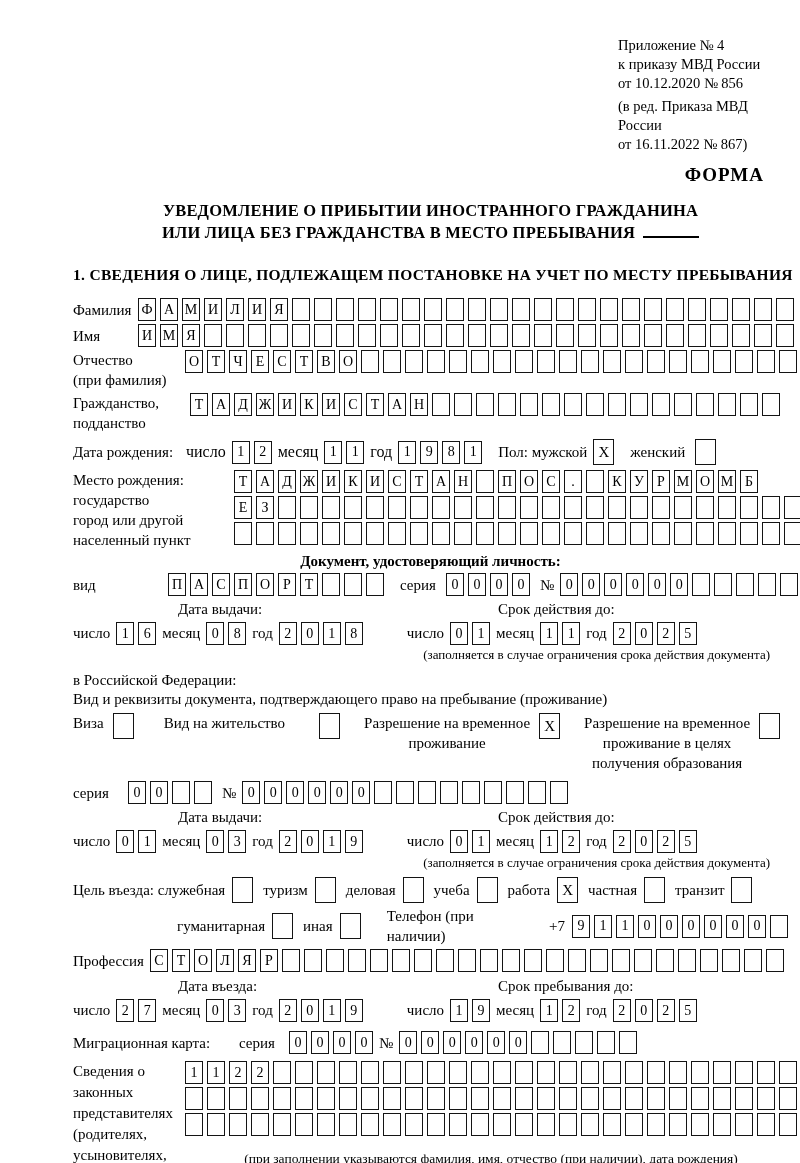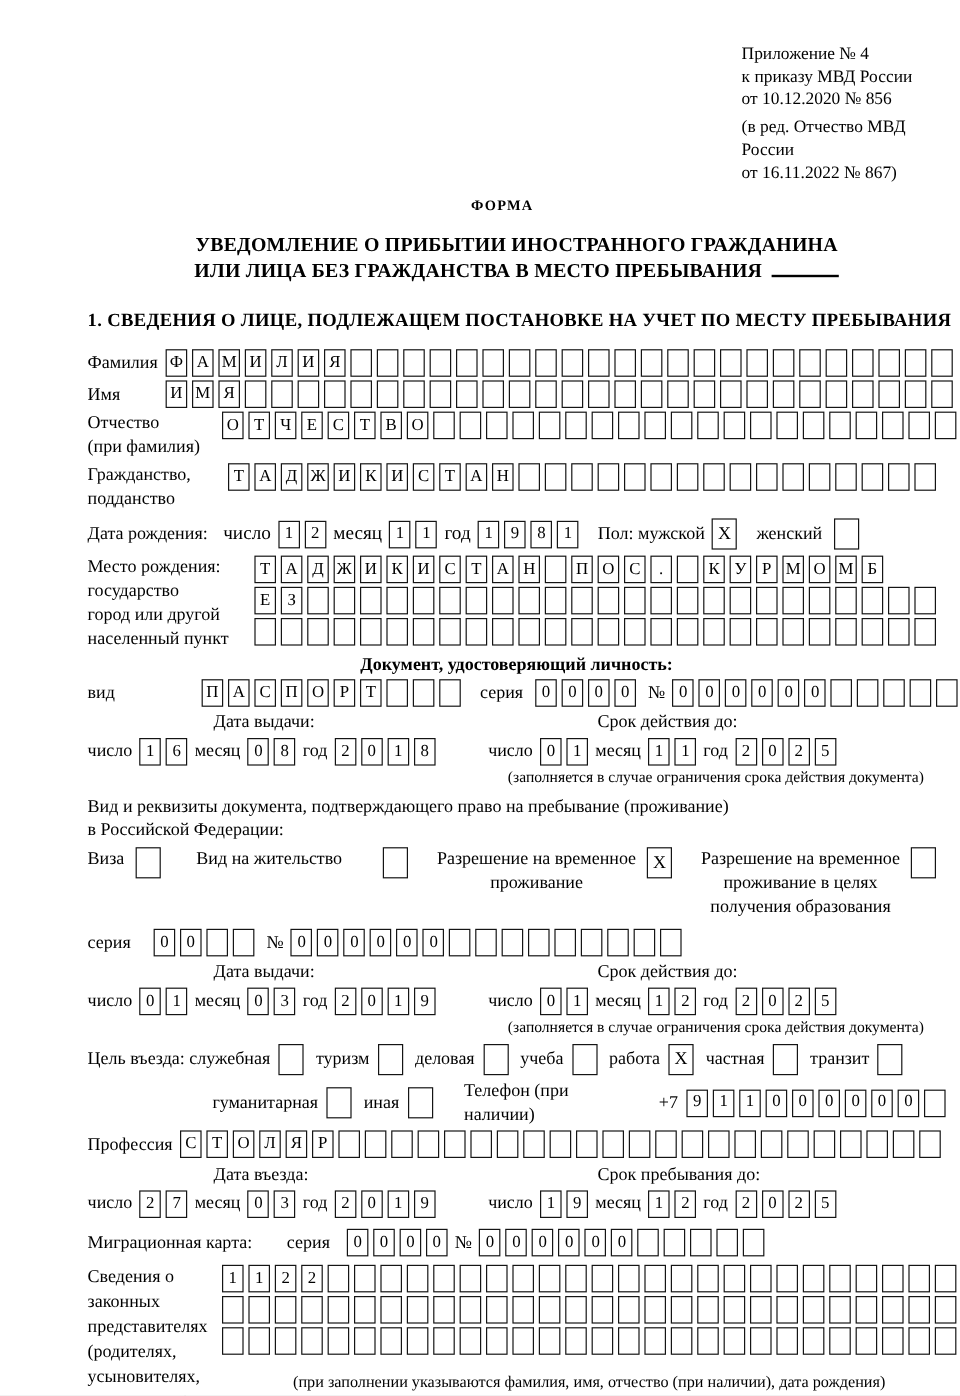--- a/index.html
+++ b/index.html
@@ -5,21 +5,21 @@
   html,body{margin:0;padding:0;background:#e8e8e8;}
   .page{
     width:800px;height:1163px;background:#ffffff;color:#000;
     font-family:"Liberation Serif","DejaVu Serif",serif;
     box-sizing:border-box;padding:36px 12px 0 73px;
     position:relative;overflow:hidden;margin:0 auto;
   }
   .annex{margin-left:545px;font-size:14.5px;line-height:19px;}
   .annex div{white-space:nowrap;}
   .annex-note{margin-left:545px;margin-top:4px;font-size:14.5px;line-height:19px;}
-  .forma{margin-top:10px;text-align:center;padding-right:24px;font-weight:bold;font-size:12px;letter-spacing:1px;}
+  .forma{margin-top:10px;text-align:right;padding-right:24px;font-weight:bold;font-size:19px;letter-spacing:1px;}
   .title{margin-top:14px;text-align:center;font-weight:bold;font-size:16.5px;line-height:22px;letter-spacing:0.2px;}
   .uline{display:inline-block;width:56px;border-bottom:2px solid #000;height:14px;margin-left:8px;}
   .sec{margin-top:22px;font-weight:bold;font-size:15.5px;letter-spacing:0.3px;white-space:nowrap;}
   .row{display:flex;align-items:center;margin-top:3px;}
   .row.top{align-items:flex-start;}
   .lbl{font-size:15px;flex:none;line-height:20px;}
   .lines{display:flex;flex-direction:column;}
   .w65{width:65px;}  .w77{width:77px;}  .w95{width:95px;}
   .w112{width:112px;} .w117{width:117px;} .w139{width:139px;}
   .cells{display:flex;gap:4px;flex:none;}
@@ -53,21 +53,21 @@
 <body>
 
 <div class="page">
 
   <div class="annex">
     <div>Приложение № 4</div>
     <div>к приказу МВД России</div>
     <div>от 10.12.2020 № 856</div>
   </div>
   <div class="annex-note">
-    <div>(в ред. Отчество МВД России</div>
+    <div>(в ред. Приказа МВД России</div>
     <div>от 16.11.2022 № 867)</div>
   </div>
   <div class="forma">ФОРМА</div>
 
   <div class="title">
     <div>УВЕДОМЛЕНИЕ О ПРИБЫТИИ ИНОСТРАННОГО ГРАЖДАНИНА</div>
     <div><span>ИЛИ ЛИЦА БЕЗ ГРАЖДАНСТВА В МЕСТО ПРЕБЫВАНИЯ</span><span class="uline"></span></div>
   </div>
 
   <div class="sec">1. СВЕДЕНИЯ О ЛИЦЕ, ПОДЛЕЖАЩЕМ ПОСТАНОВКЕ НА УЧЕТ ПО МЕСТУ ПРЕБЫВАНИЯ</div>
@@ -245,21 +245,21 @@
         <span class="cell">X</span>
       </span>
     <span class="gap16"></span>
     <span class="lbl">женский</span>
     <span class="gap10"></span>
     <span class="cells cb">
         <span class="cell"></span>
       </span>
   </div>
 
-  <div class="row top" style="margin-top:5px;">
+  <div class="row top" style="margin-top:5px;gap:22px;">
     <span class="lbl w139 lines">
       <span>Место рождения:</span>
       <span>государство</span>
       <span>город или другой</span>
       <span>населенный пункт</span>
     </span>
     <span class="cellstack">
       <span class="cells">
           <span class="cell">Т</span>
           <span class="cell">А</span>
@@ -429,22 +429,22 @@
           <span class="cell">2</span>
           <span class="cell">0</span>
           <span class="cell">2</span>
           <span class="cell">5</span>
         </span>
     </span>
   </div>
   <div class="note">(заполняется в случае ограничения срока действия документа)</div>
 
   <div class="para">
+    <div>в Российской Федерации:</div>
     <div>Вид и реквизиты документа, подтверждающего право на пребывание (проживание)</div>
-    <div>в Российской Федерации:</div>
   </div>
 
   <div class="row top opts">
     <span class="opt">
       <span class="optlbl">Виза</span>
       <span class="cells cb">
           <span class="cell"></span>
         </span>
     </span>
     <span class="gap16"></span>

